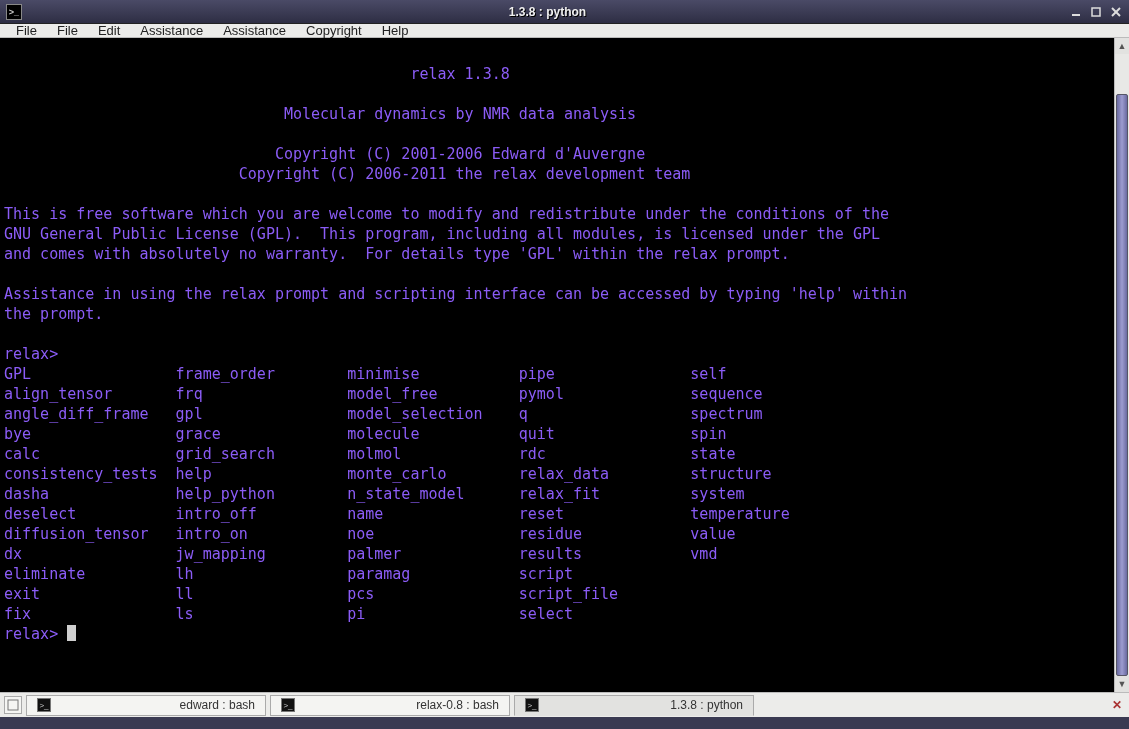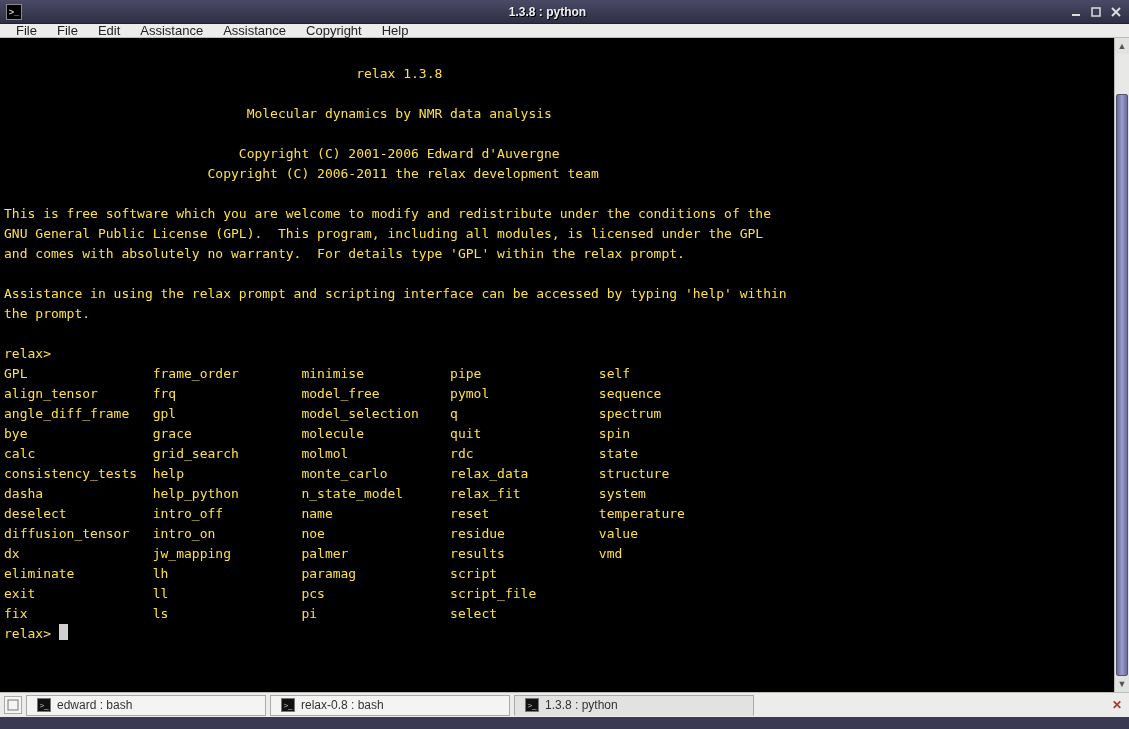--- a/index.html
+++ b/index.html
@@ -48,23 +48,23 @@
   
   .term-wrap {
     position: relative;
     height: calc(729px - 24px - 26px - 25px);
     background: #000;
     display: flex;
   }
   .terminal {
     flex: 1;
     background: #000;
-    color: #fde047;
+    color: #8b5cf6;
     font-family: "DejaVu Sans Mono", "Liberation Mono", monospace;
-    font-size: 13px;
+    font-size: 15px;
     line-height: 20px;
     padding: 6px 4px 4px 4px;
     white-space: pre;
     overflow: hidden;
   }
   .terminal .cursor {
     display: inline-block;
     width: 9px; height: 16px;
     background: #cfcfcf;
     vertical-align: -2px;
@@ -122,21 +122,21 @@
   .taskbar .tab.active {
     background: #e2e2e0;
     border-bottom: 1px solid #e2e2e0;
   }
   .taskbar .tab .tab-icon {
     width: 14px; height: 14px;
     background: #111; border: 1px solid #777;
     display:flex; align-items:center; justify-content:center;
     font-size:8px; color:#ccc;
   }
-  .taskbar .tab .tab-label { flex: 1; text-align: left; }
+  .taskbar .tab .tab-label { flex: 1; text-align: right; }
   .taskbar .spacer { flex: 1; }
   .taskbar .close-tab {
     width: 16px; height: 16px; color: #a33;
     display:flex; align-items:center; justify-content:center; font-weight:bold;
   }
 </style>
 </head>
 <body>
 
 <div class="titlebar">

